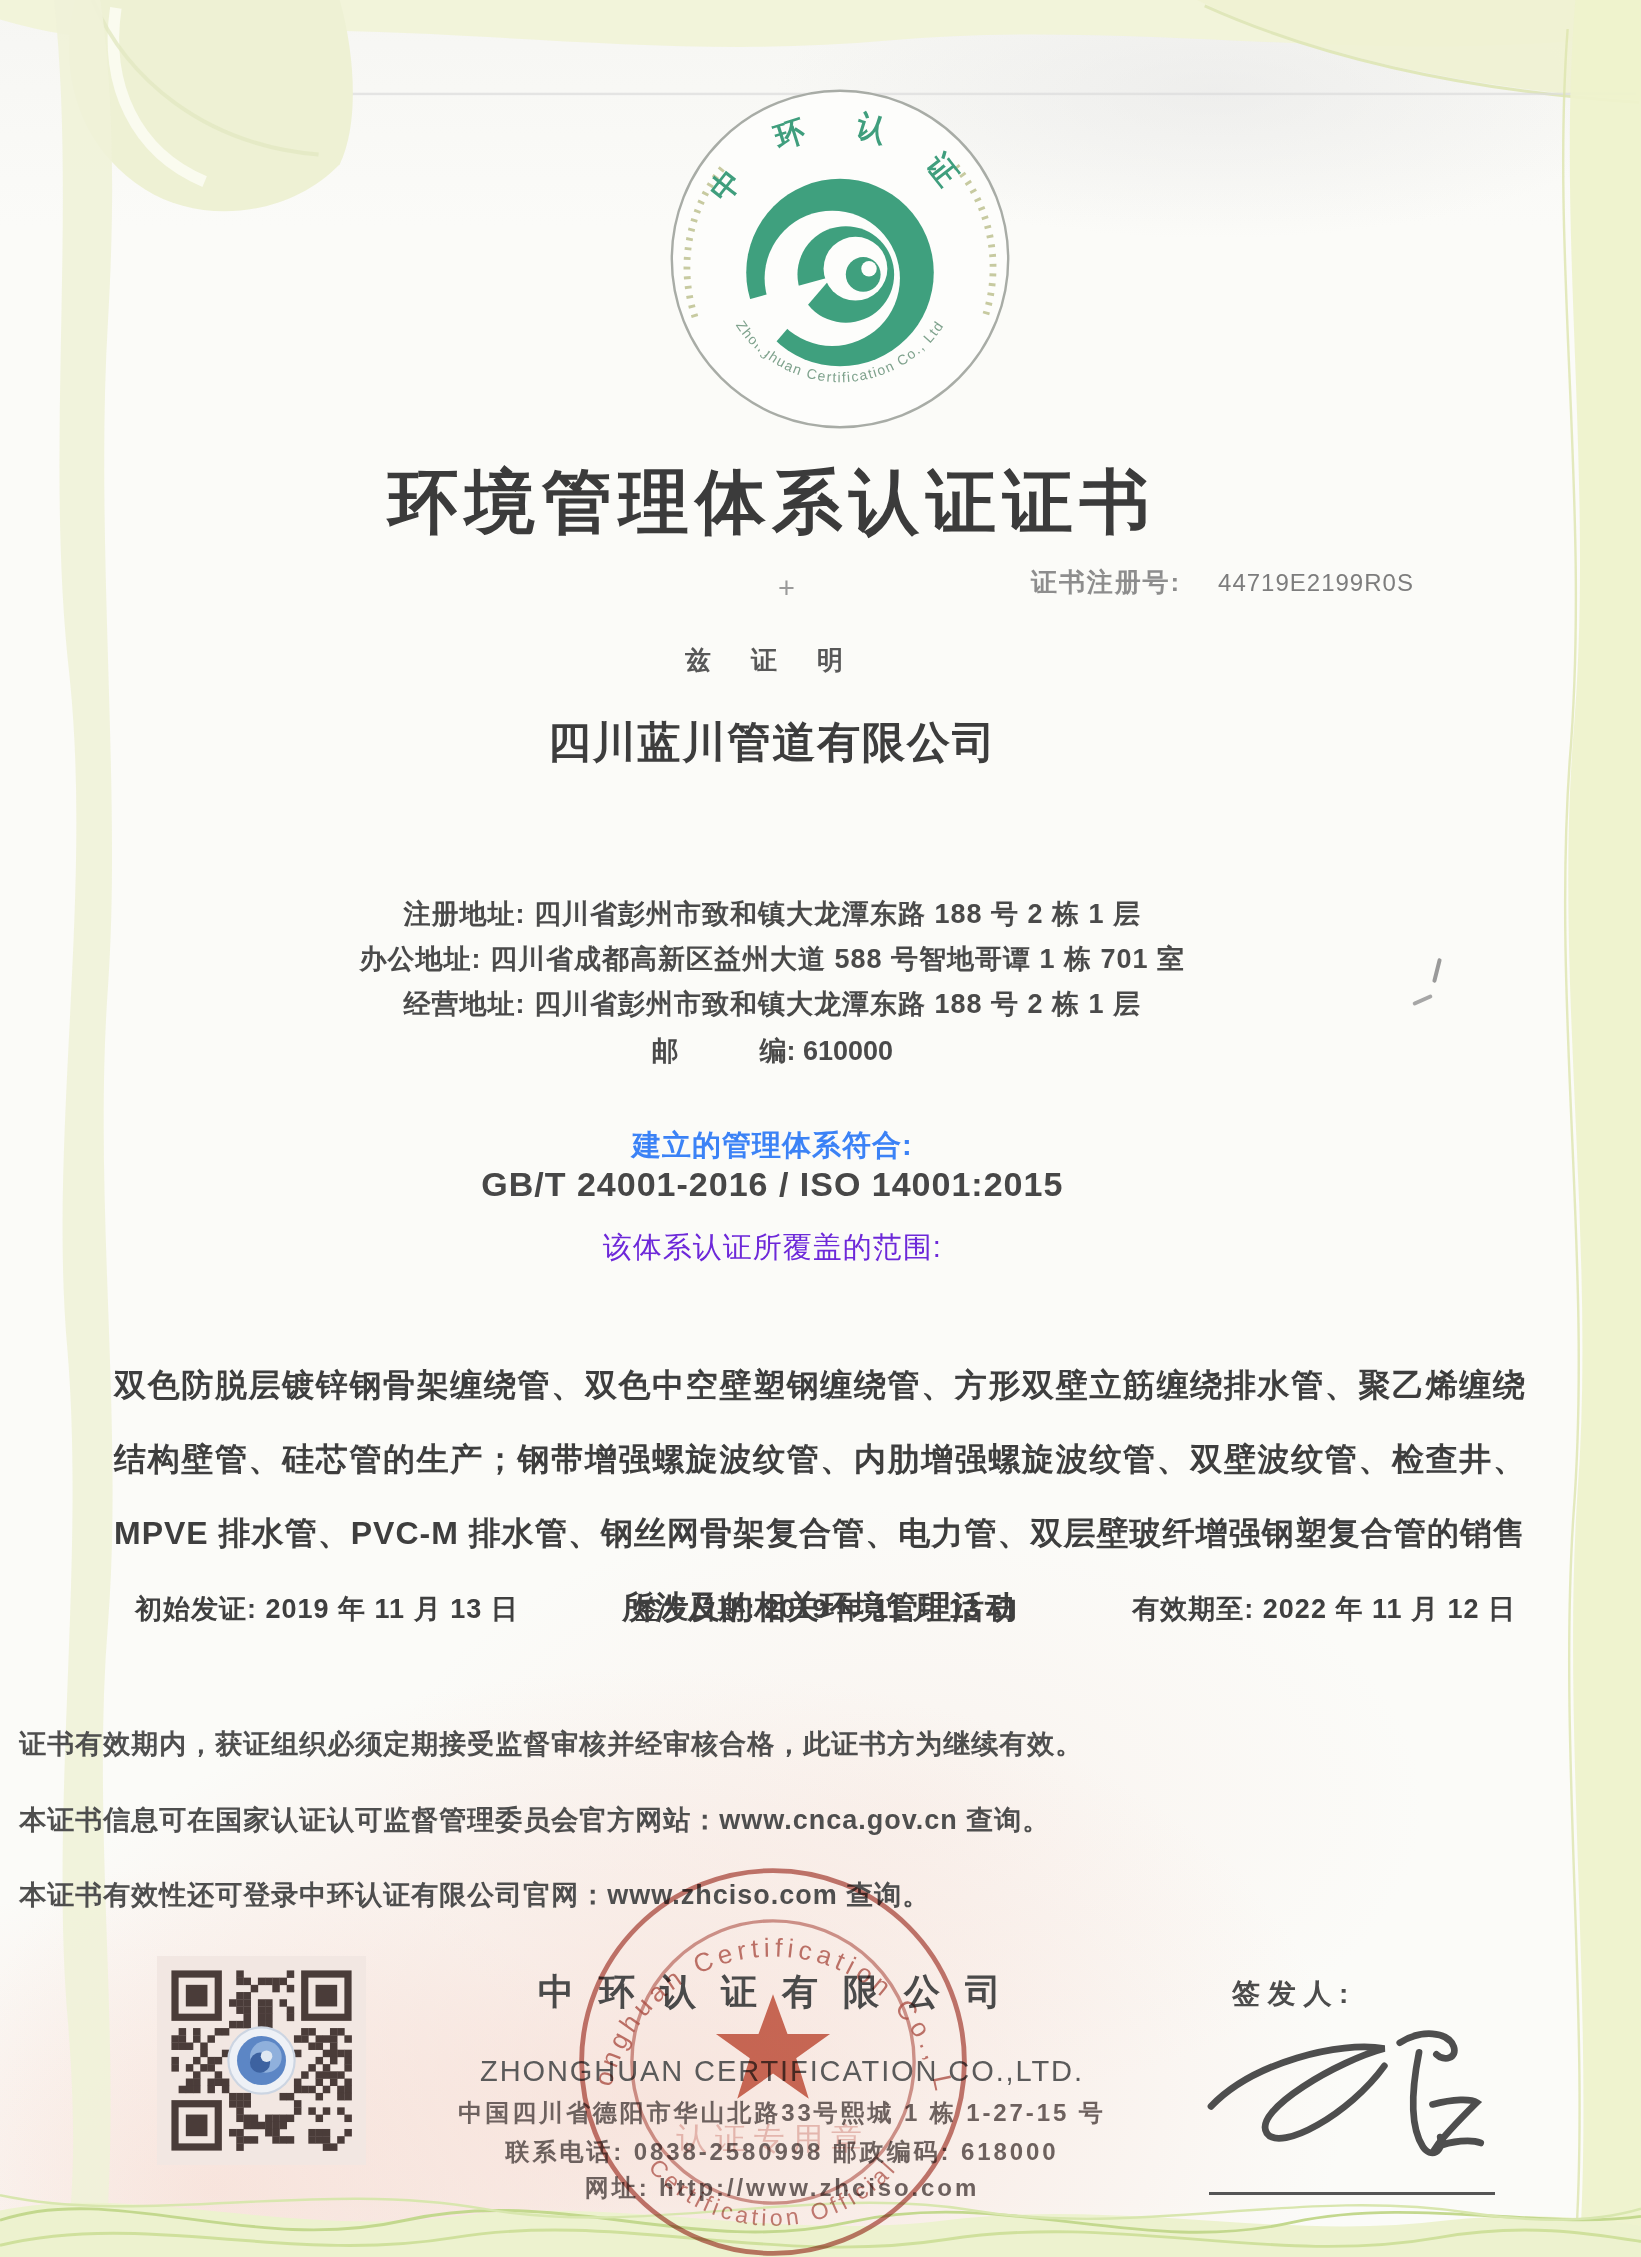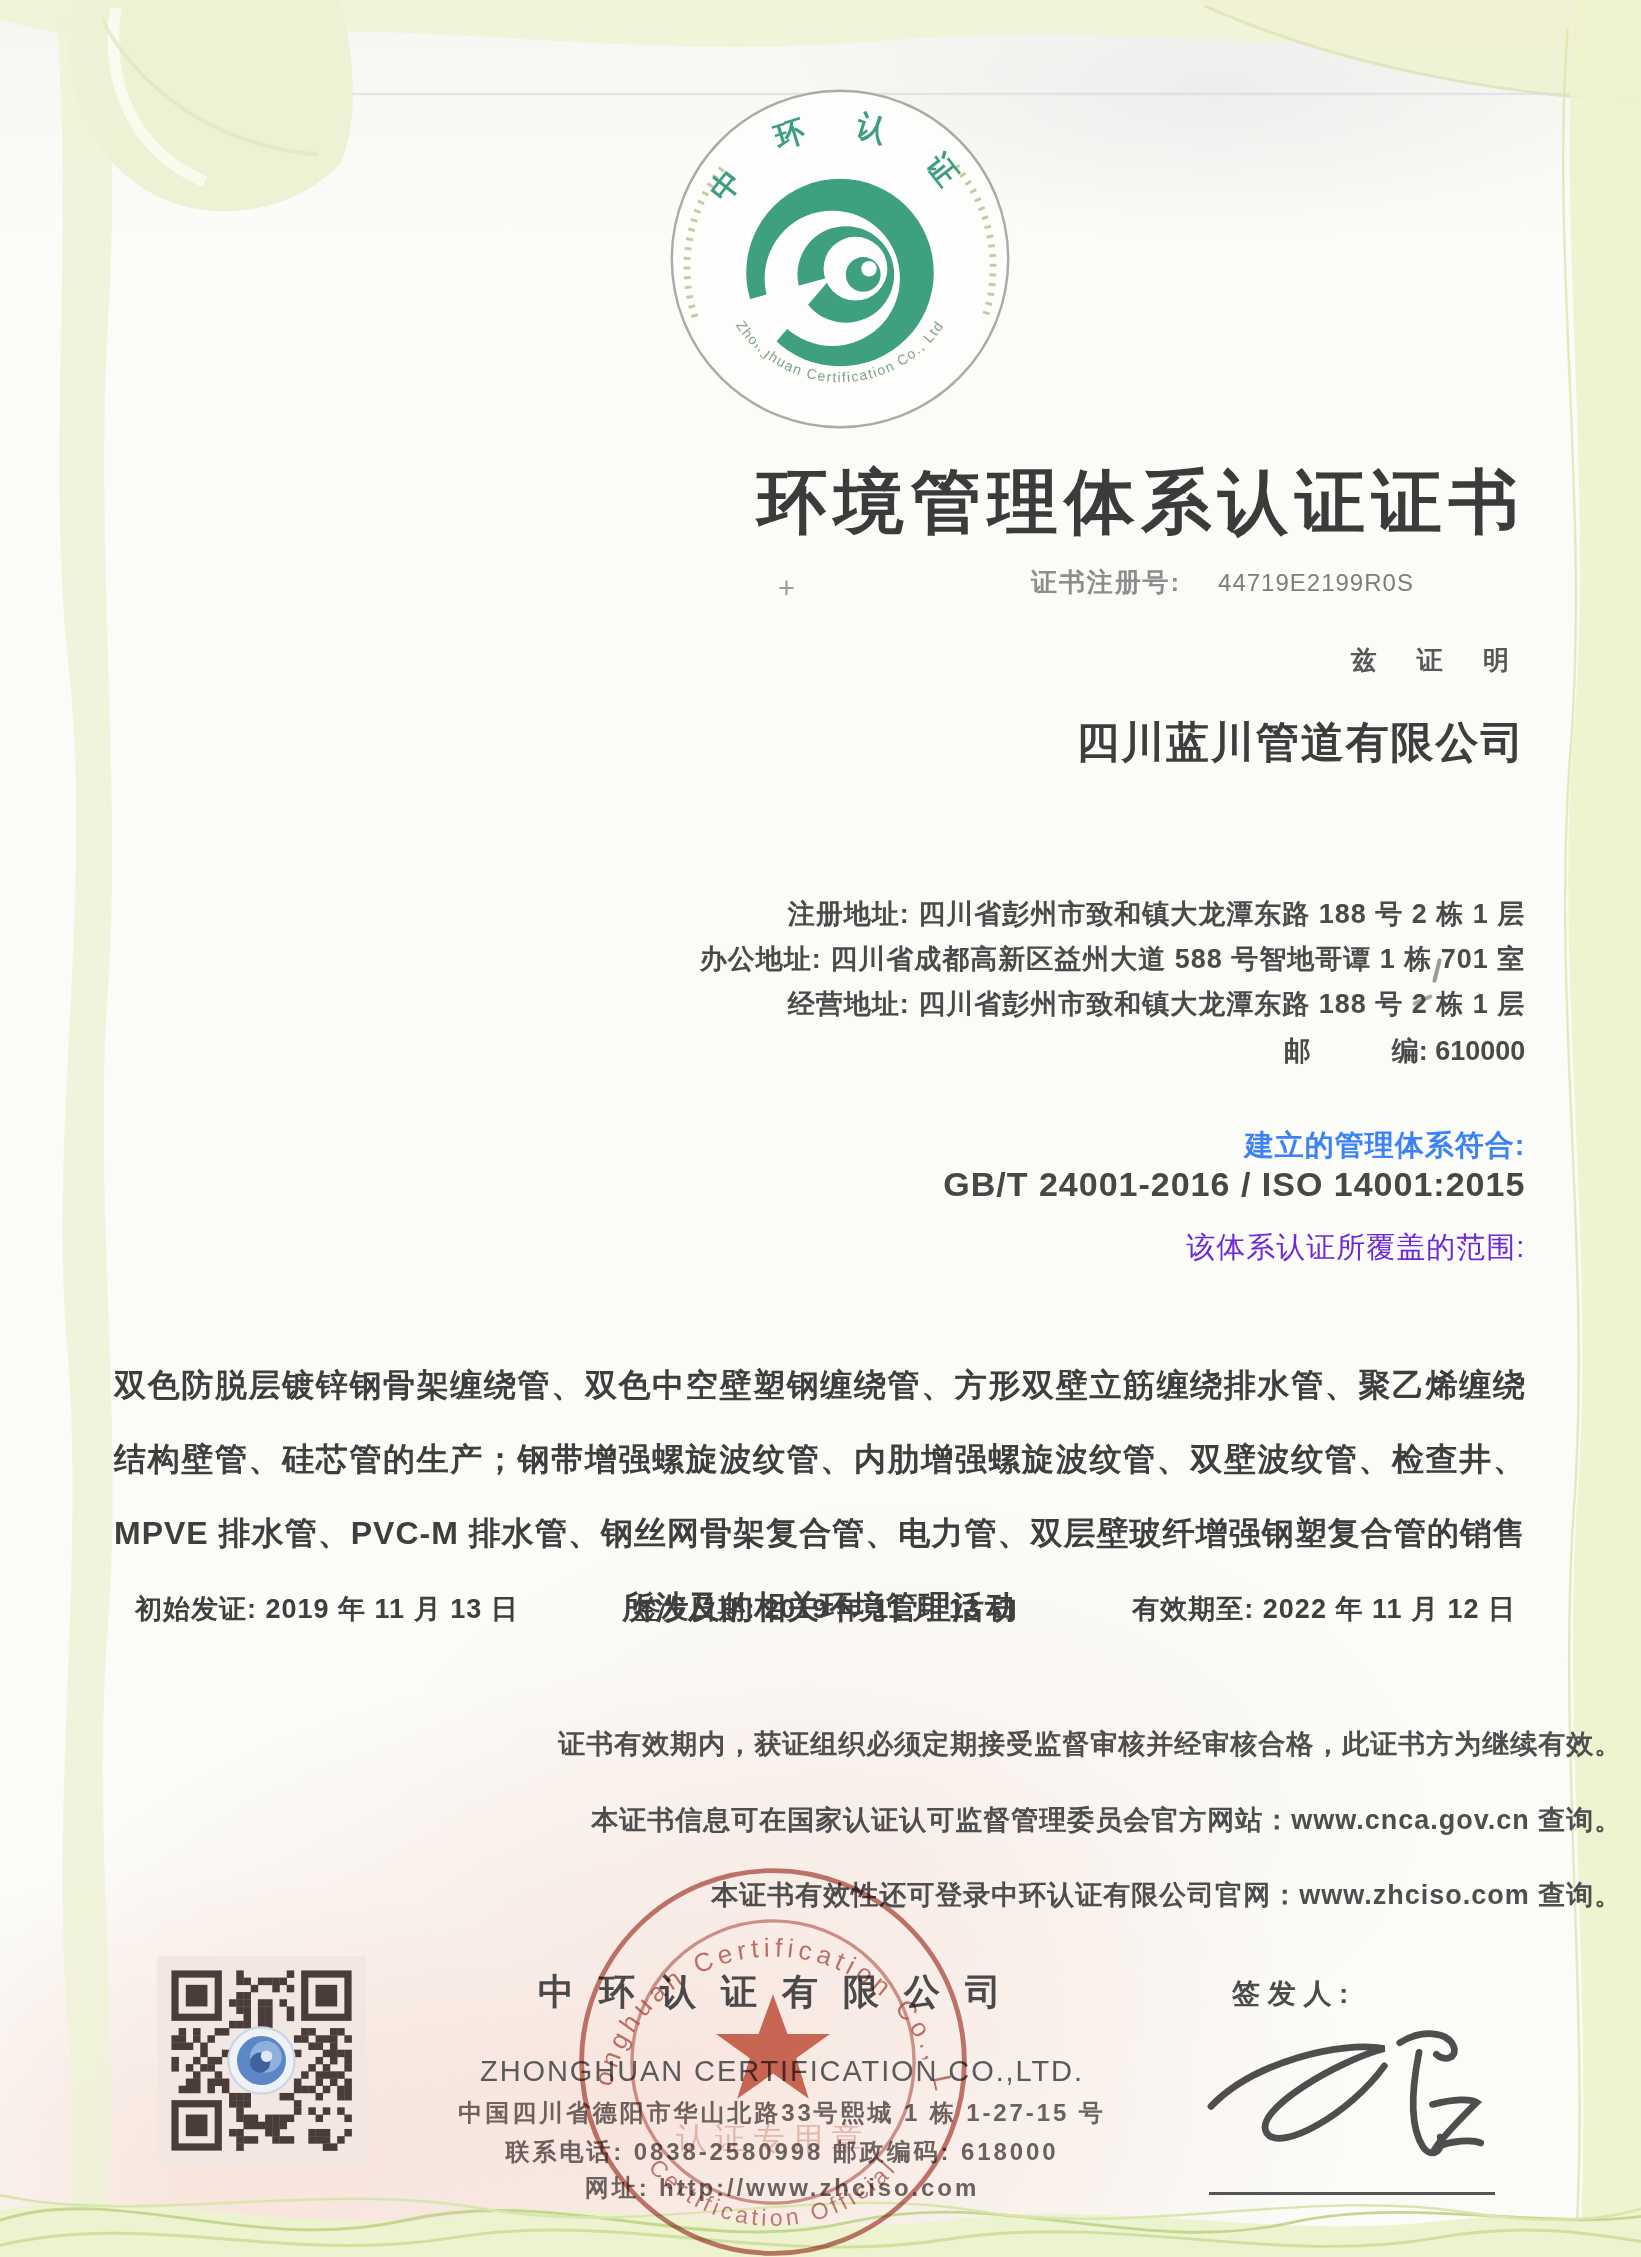--- a/index.html
+++ b/index.html
@@ -7,39 +7,39 @@
         overflow:hidden;font-family:"Liberation Sans",sans-serif;color:#454545;}
   .tint{position:absolute;inset:0;z-index:1;pointer-events:none;background:
     radial-gradient(1110px 695px at 40% 93%, rgba(245,213,203,.60), rgba(245,213,203,0) 62%),
     radial-gradient(695px 502px at 13% 97%, rgba(246,216,206,.55), rgba(246,216,206,0) 65%),
     radial-gradient(869px 502px at 55% 80%, rgba(246,226,218,.30), rgba(246,226,218,0) 60%),
     radial-gradient(628px 212px at 74% 4%, rgba(226,226,226,.45), rgba(226,226,226,0) 70%),
     linear-gradient(#f6f6f3, #fbfbf8 10%);}
   .border-svg{position:absolute;inset:0;z-index:2;pointer-events:none;}
   .content{position:absolute;inset:0;z-index:3;}
   .abs{position:absolute;}
-  .col{left:19.3px;width:1506px;text-align:right;}
+  .col{left:19.3px;width:1506px;text-align:center;}
   .title{top:456px;font-size:70px;font-weight:600;letter-spacing:6.8px;color:#3b3b3b;}
   .regline{top:565px;left:1031px;display:flex;gap:37px;align-items:baseline;}
   .reglabel{font-size:26px;font-weight:600;color:#8d8d8d;letter-spacing:1.9px;}
   .regvalue{font-size:24px;color:#7d7d7d;letter-spacing:1px;}
   .certify{top:643px;font-size:26px;font-weight:600;letter-spacing:16.4px;color:#585858;}
   .company{top:714px;font-size:43px;font-weight:700;letter-spacing:1.9px;color:#3d3d3d;}
   .credit{top:821px;font-size:30px;font-weight:700;color:#424242;letter-spacing:1px;}
   .addr{font-size:27px;font-weight:600;color:#4a4a4a;line-height:45px;letter-spacing:1px;}
   .addrblock{top:892px;}
   .postcode{top:1033px;font-size:27px;font-weight:600;color:#4a4a4a;}
   .sysheading{top:1126px;font-size:29px;font-weight:700;color:#3b82f6;letter-spacing:1px;}
   .standard{top:1165px;font-size:34px;font-weight:600;color:#474747;letter-spacing:1px;}
   .scopeheading{top:1228px;font-size:29px;font-weight:400;color:#6d28d9;letter-spacing:1px;}
   .scope{top:1348px;left:114px;width:1412px;font-size:32px;font-weight:600;color:#3e3e3e;
          line-height:74px;text-align:justify;text-align-last:center;letter-spacing:1px;}
   .dates{top:1591px;left:135px;width:1381px;display:flex;justify-content:space-between;}
   .dateitem{font-size:27px;font-weight:700;color:#3f3f3f;letter-spacing:1px;}
-  .notes{left:19.3px;width:1603px;text-align:right;font-size:27px;font-weight:600;color:#4e4e4e;letter-spacing:1px;}
+  .notes{left:19.3px;width:1603px;text-align:left;font-size:27px;font-weight:600;color:#4e4e4e;letter-spacing:1px;}
   .n1{top:1726px;} .n2{top:1802px;} .n3{top:1877px;}
   .footer-cn{top:1968px;left:386px;width:792px;text-align:center;font-size:36px;font-weight:600;
              letter-spacing:25px;color:#4a4a4a;white-space:nowrap;}
   .footer-en{top:2055px;left:386px;width:792px;text-align:center;font-size:29px;color:#5a5a5a;letter-spacing:1.9px;white-space:nowrap;}
   .footer-line{left:357px;width:850px;text-align:center;font-size:24px;font-weight:600;
                color:#6d615e;letter-spacing:2.9px;white-space:nowrap;}
   .f1{top:2097px;} .f2{top:2136px;} .f3{top:2172px;}
   .issuer{top:1975px;left:1200px;font-size:28px;font-weight:600;letter-spacing:7.7px;color:#4c4c4c;margin-left:32px;}
   .sigline{top:2192px;left:1209px;width:286px;height:2.9px;background:#555;}
   .stamp{top:1859px;left:570px;z-index:4;mix-blend-mode:multiply;opacity:.92;}

